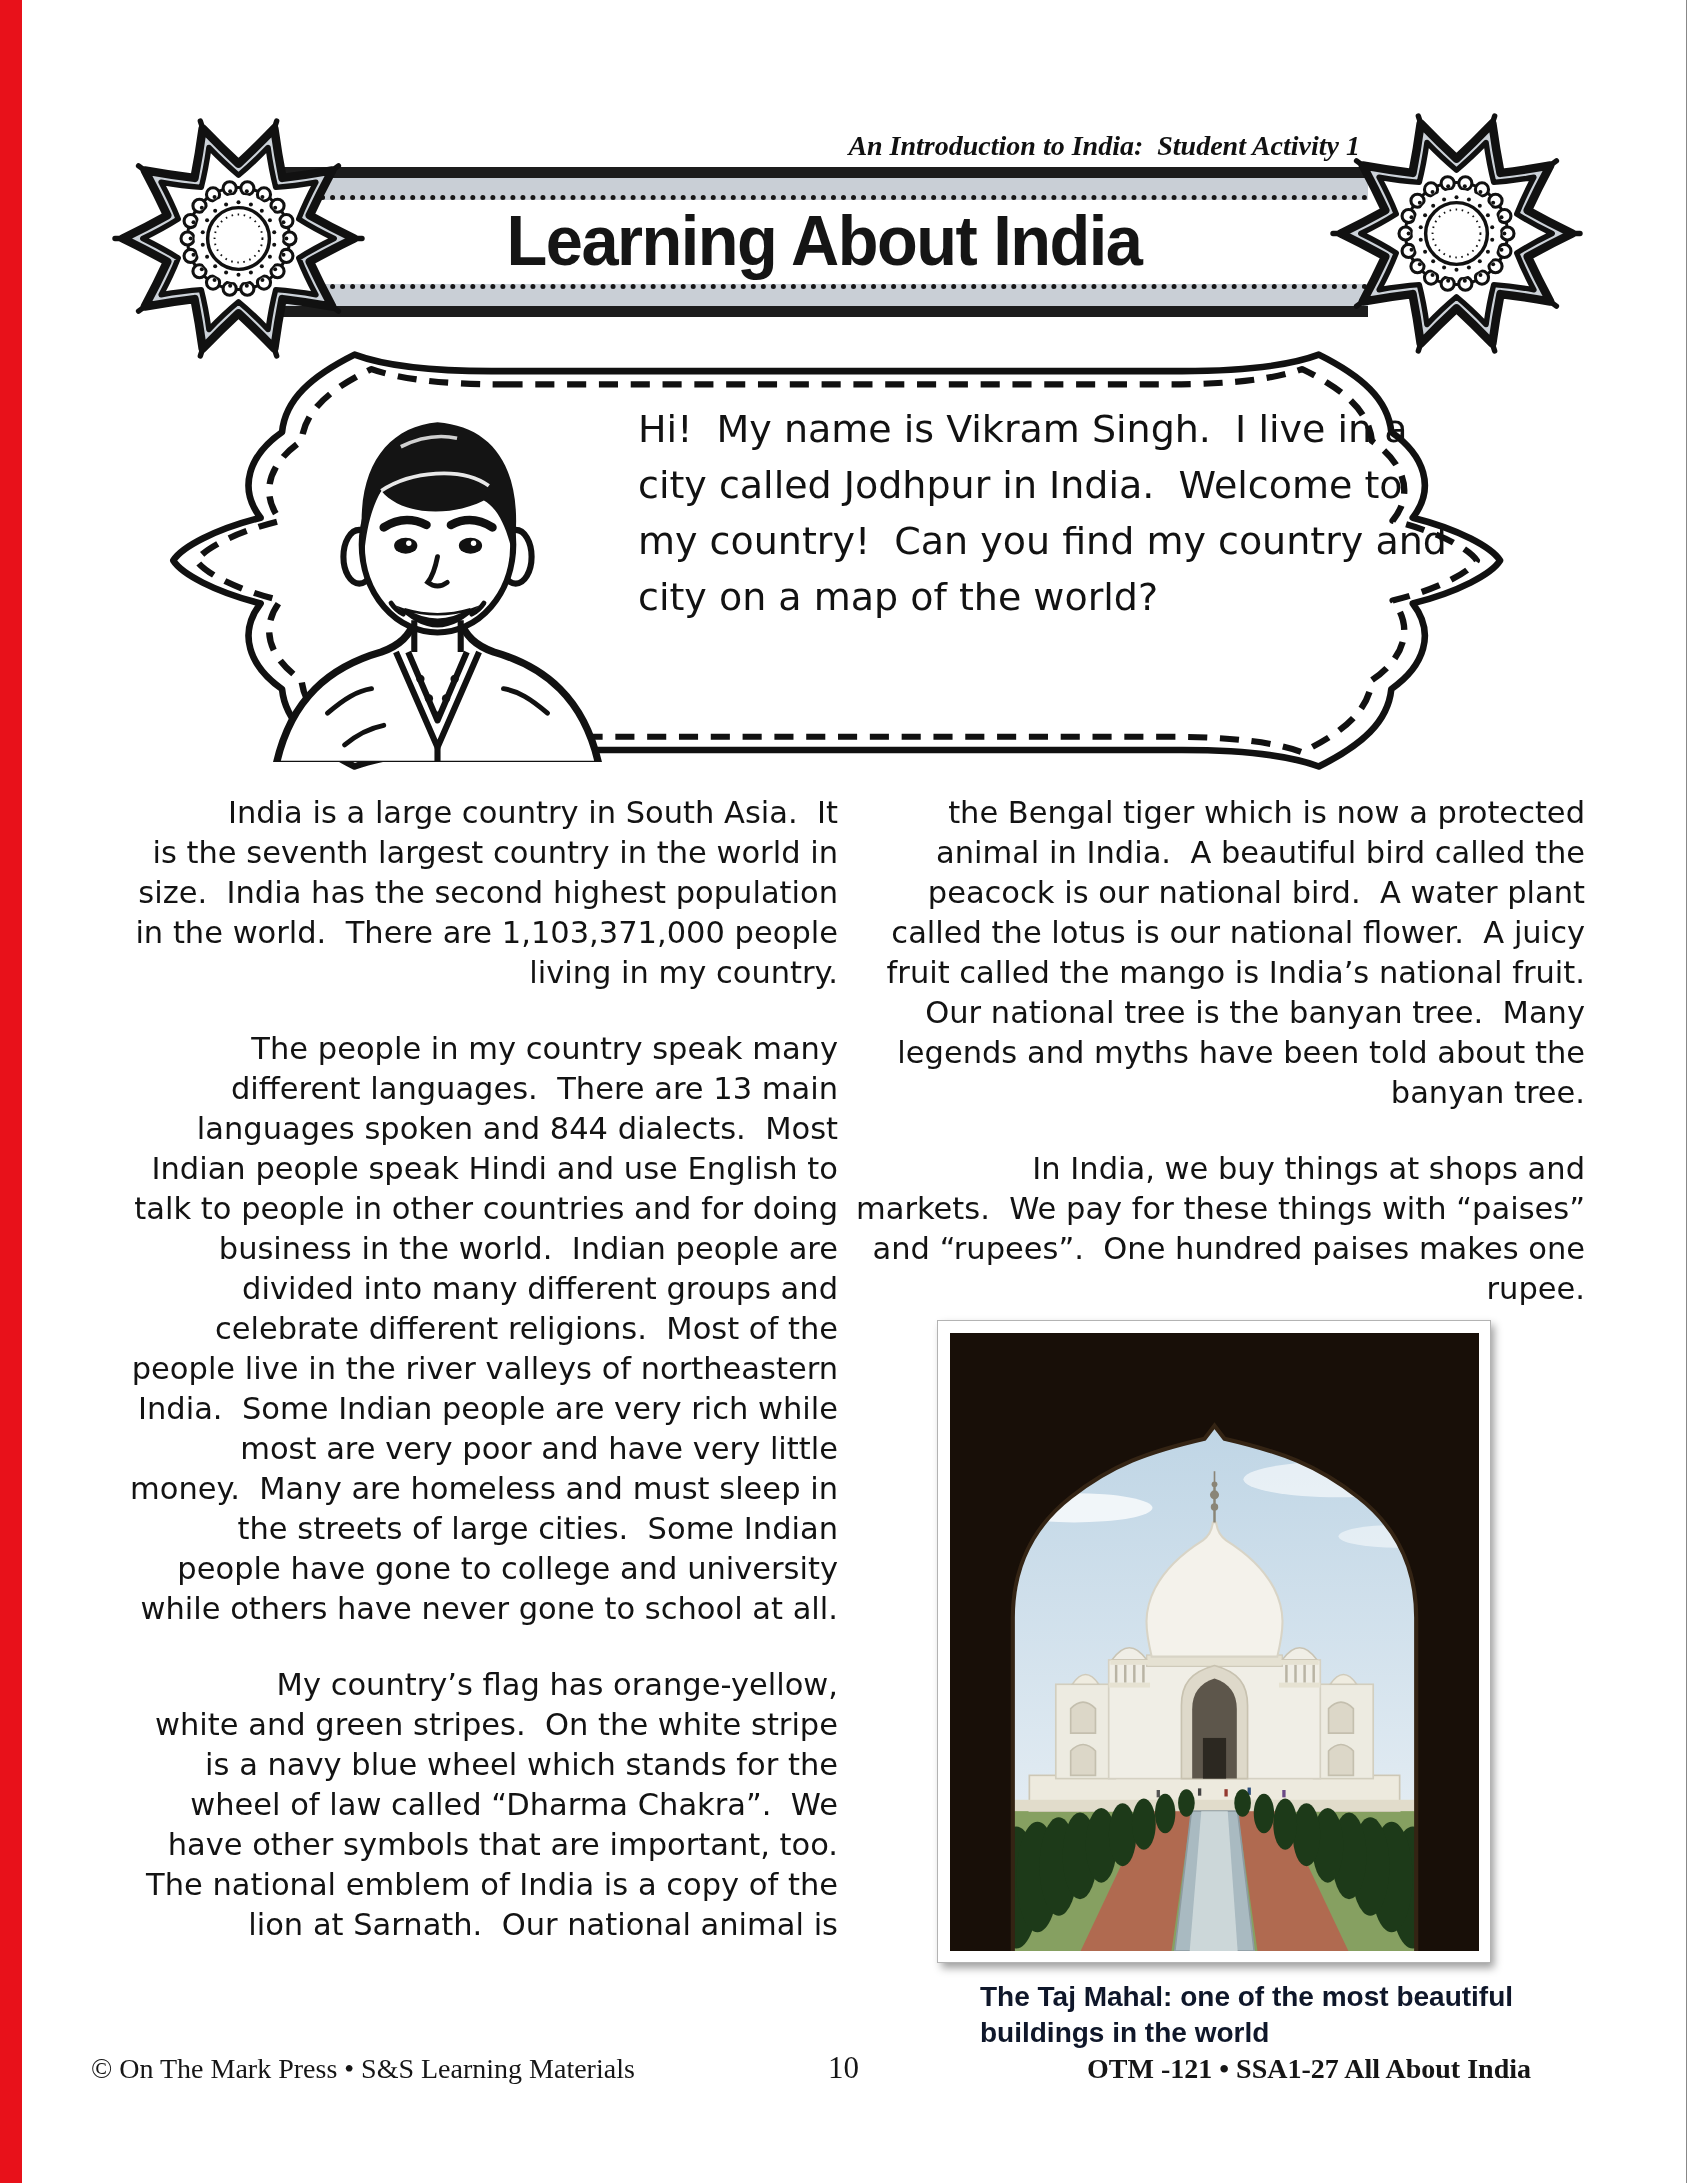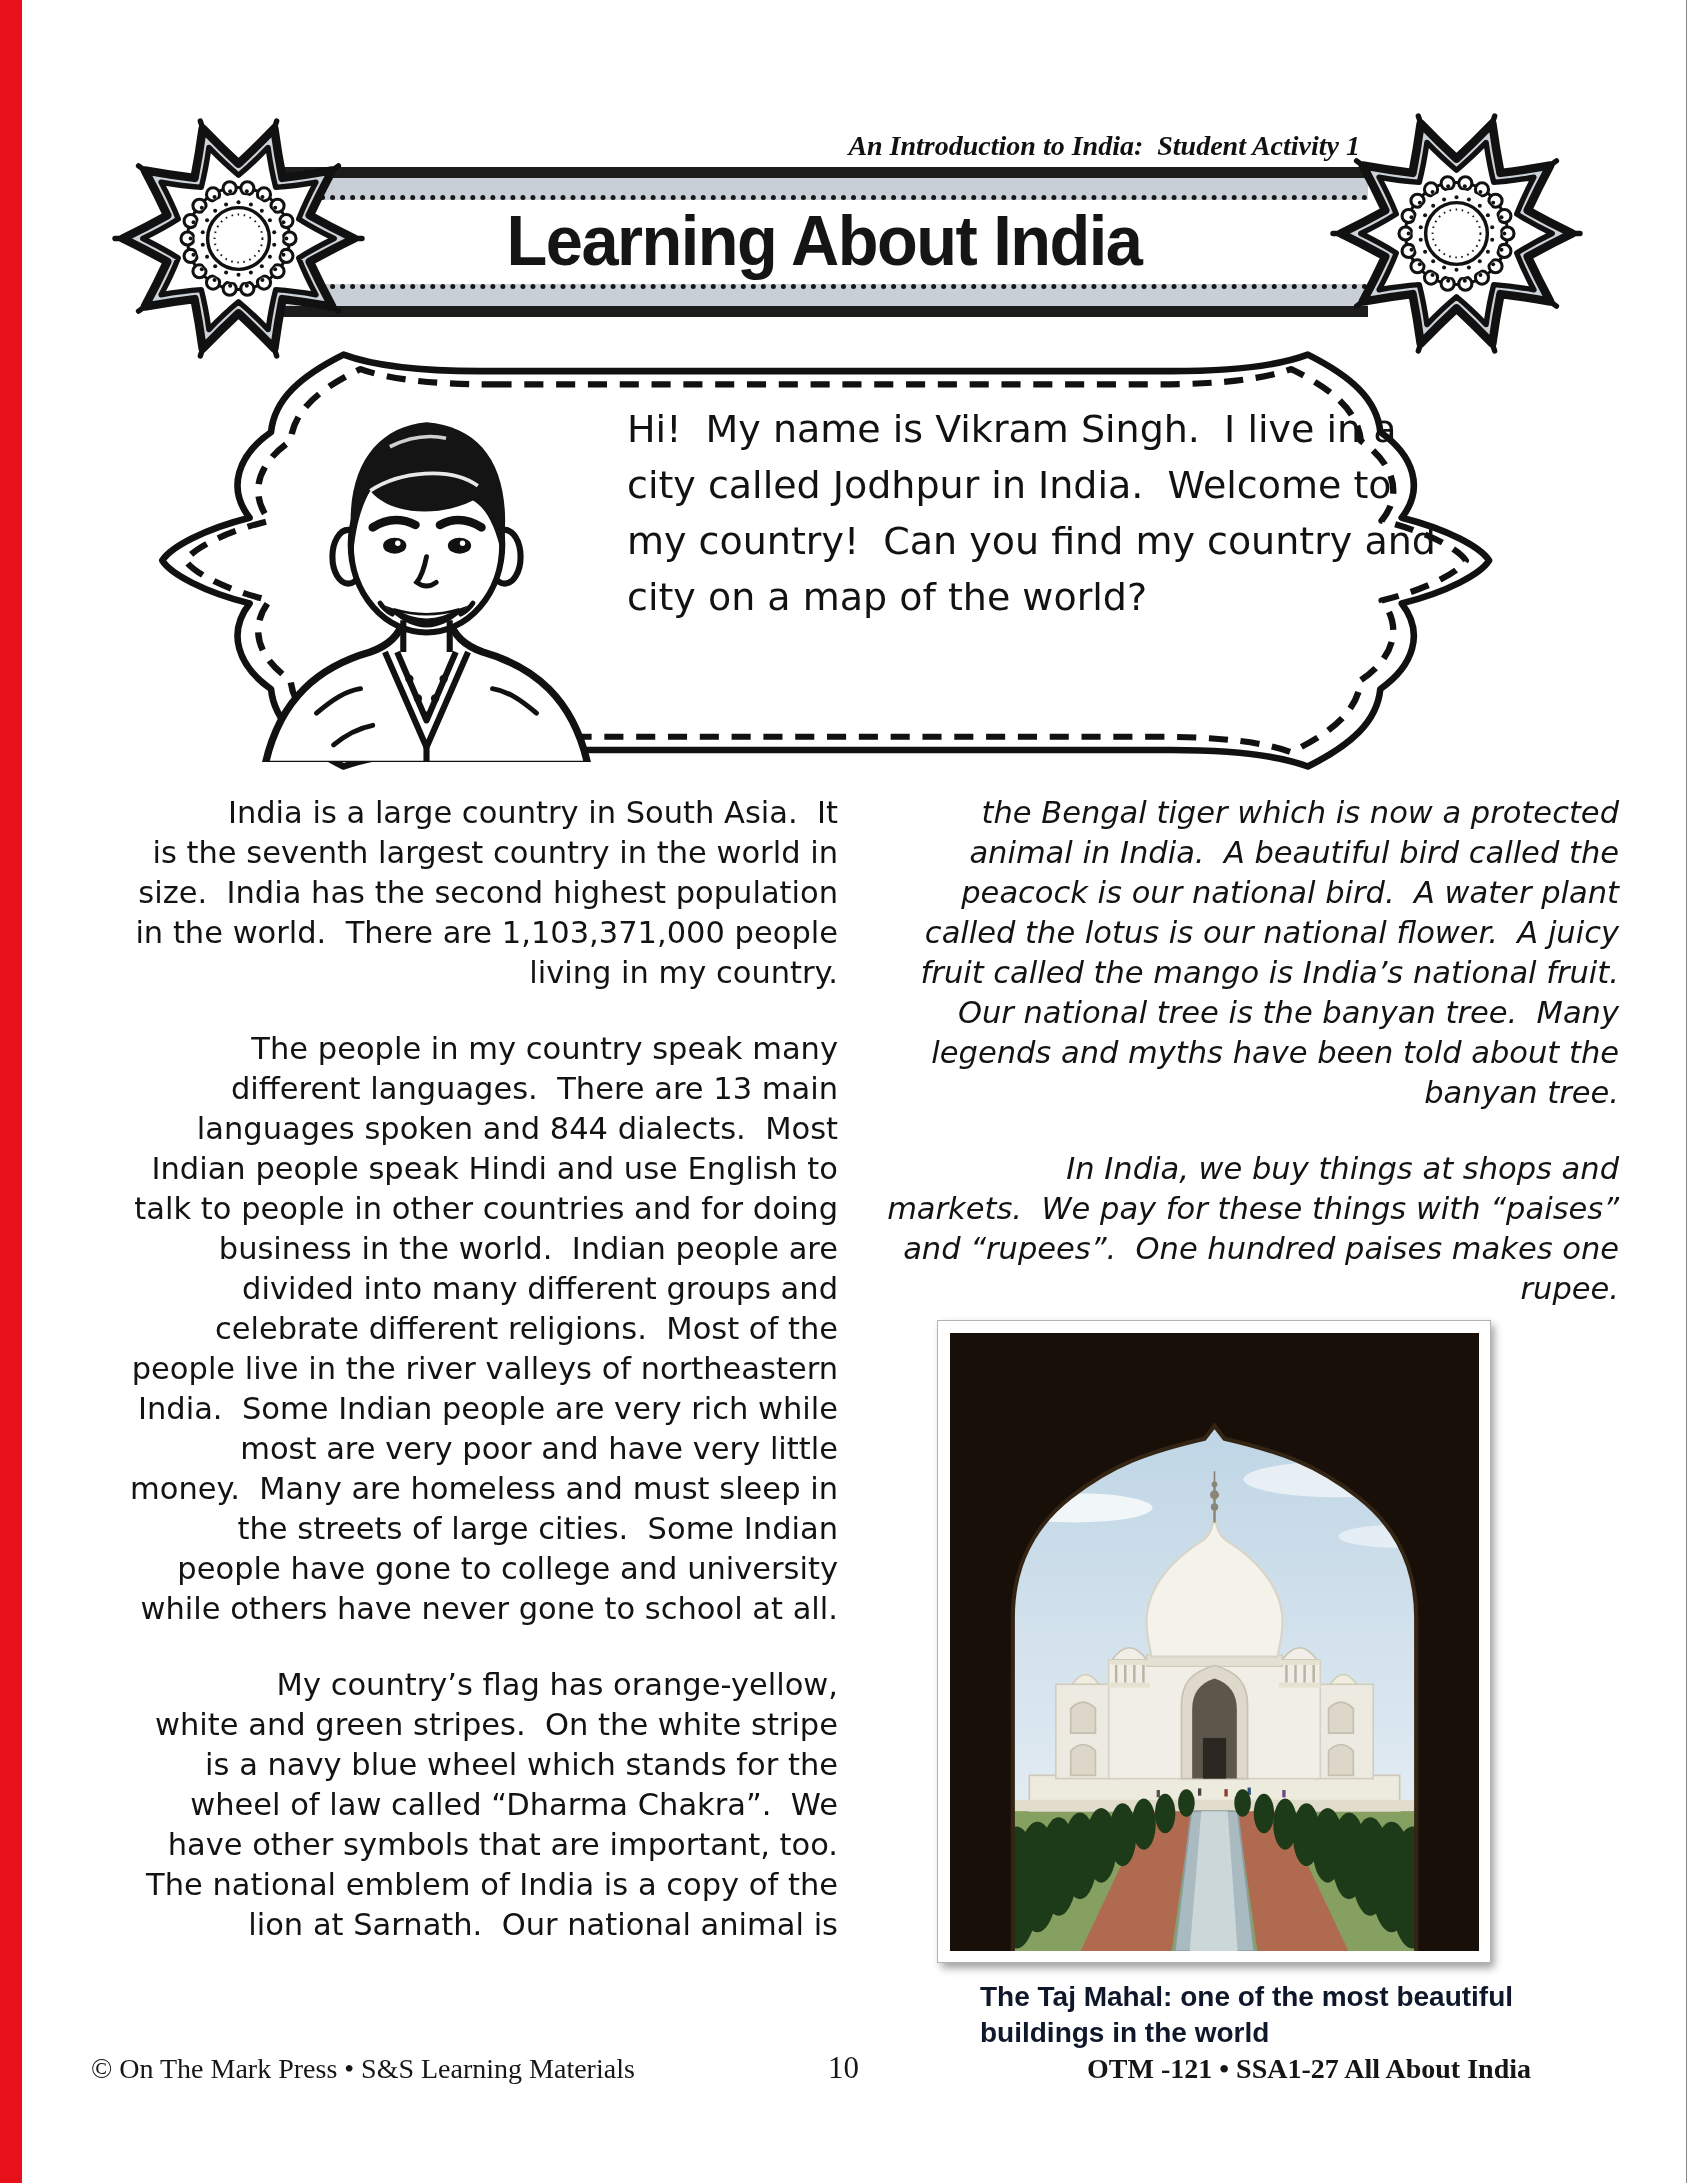--- a/index.html
+++ b/index.html
@@ -21,30 +21,30 @@
   .band .core{height:84px;background:#fff;}
   .banner-title{position:absolute;left:280px;top:178px;width:1088px;height:124px;
     display:flex;align-items:center;justify-content:center;
     font-family:"Liberation Sans",sans-serif;font-weight:700;font-size:71px;
     letter-spacing:-1.6px;transform:scaleX(0.94);color:#151515;}
   svg.medallion{position:absolute;overflow:visible;}
   #medallion-left{left:115px;top:115px;width:247px;height:247px;}
   #medallion-right{left:1333px;top:110px;width:247px;height:247px;}
 
   
-  .speech-box{position:absolute;left:126px;top:353px;width:1401px;height:416px;}
+  .speech-box{position:absolute;left:137px;top:353px;width:1401px;height:416px;}
   .speech-box svg.frame{position:absolute;left:0;top:0;width:100%;height:100%;overflow:visible;}
   .boy{position:absolute;left:105px;top:18px;width:391px;height:391px;overflow:hidden;}
   .speech-text{position:absolute;left:501px;top:48px;width:832px;
     font-size:38px;line-height:56px;white-space:pre-wrap;color:#121212;}
 
   
   .col{position:absolute;top:793px;text-align:right;}
   .col-left{left:128px;width:710px;}
-  .col-right{left:876px;width:743px;font-style:italic;}
+  .col-right{left:842px;width:743px;}
   .col p{margin:0 0 36px 0;font-size:30.5px;line-height:40px;white-space:pre-wrap;color:#131313;}
   .col p.indent{text-indent:76px;}
   .col p:last-child{margin-bottom:0;}
 
   
   .photo-frame{position:absolute;left:937px;top:1320px;width:554px;height:643px;
     background:#fff;border:0.8px solid #b3b3b3;box-shadow:4.1px 5px 8.2px rgba(0,0,0,0.38);
     box-sizing:border-box;padding:11.5px;}
   .photo-frame svg{display:block;width:100%;height:100%;}
   .photo-caption{position:absolute;left:980px;top:1979px;width:560px;

